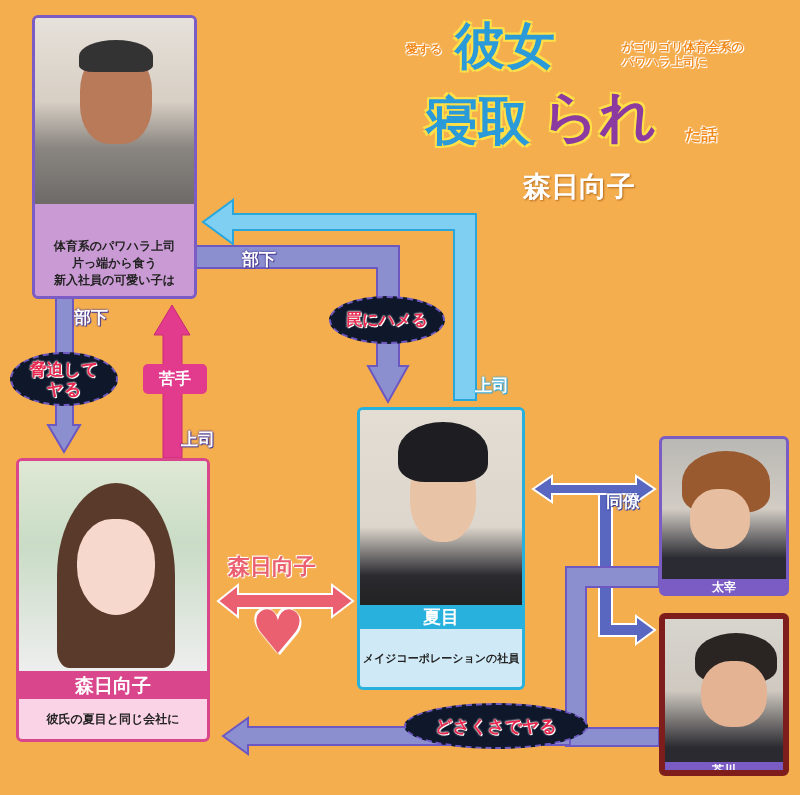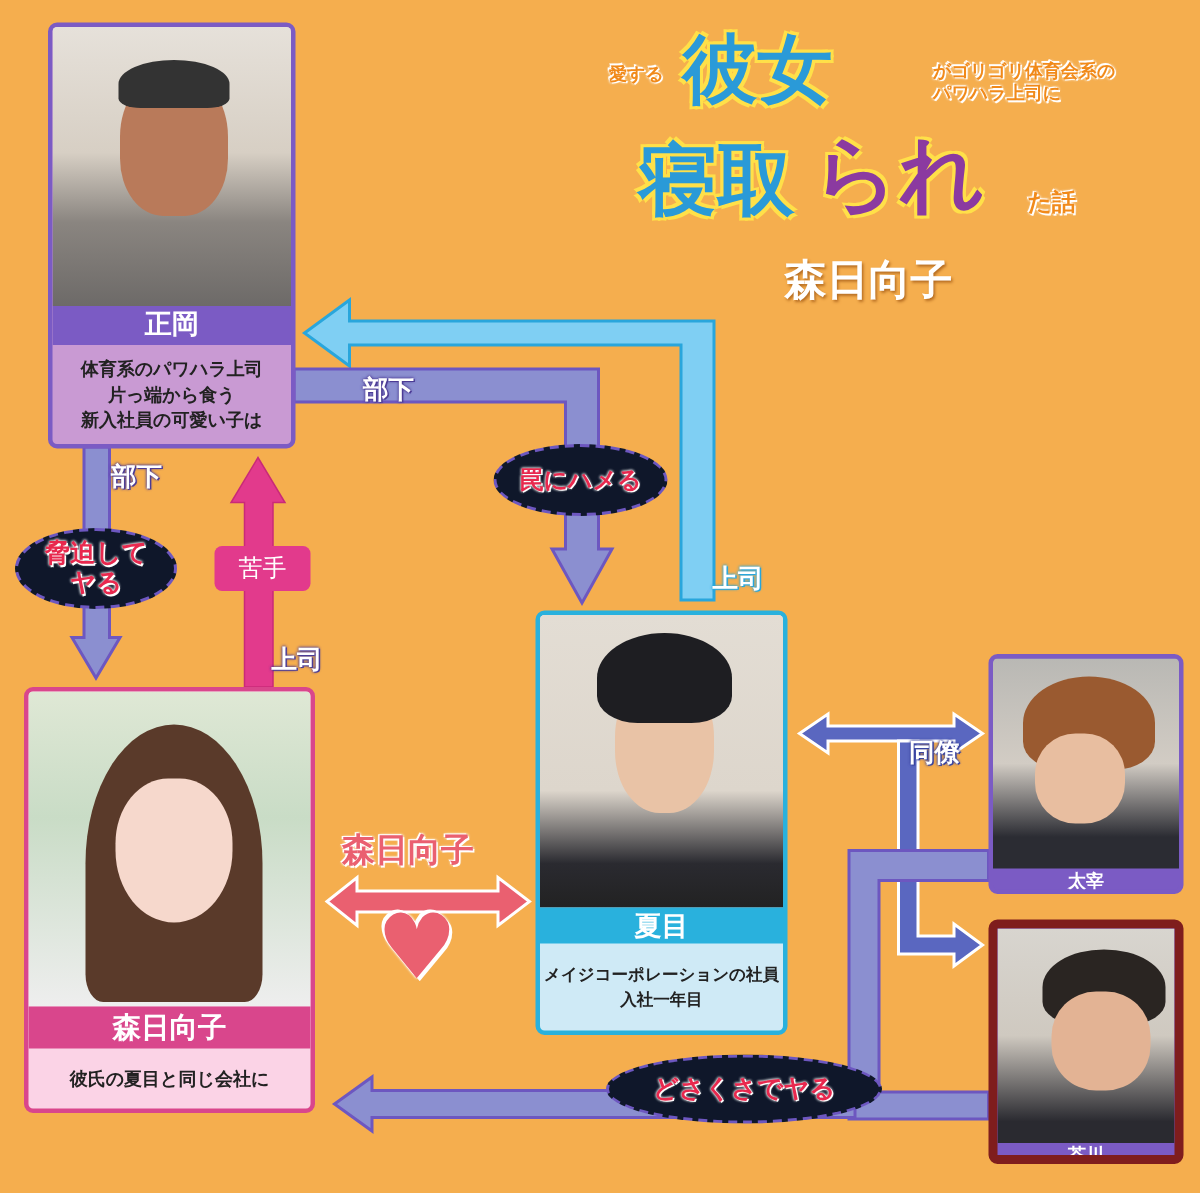--- a/index.html
+++ b/index.html
@@ -4,21 +4,21 @@
 <style>
   html,body{margin:0;padding:0;}
   body{width:800px;height:795px;background:#f5ae4e;position:relative;overflow:hidden;font-family:"DejaVu Sans",sans-serif;}
   .abs{position:absolute;}
   .card{position:absolute;box-sizing:border-box;border-radius:6px;overflow:hidden;}
   .photo{position:absolute;left:0;right:0;top:0;}
   .name-bar{position:absolute;left:0;right:0;text-align:center;color:#fff;font-weight:bold;}
   .desc{position:absolute;left:0;right:0;bottom:0;text-align:center;color:#222;font-size:12px;line-height:17px;font-weight:bold;display:flex;flex-direction:column;justify-content:center;}
   .lbl{position:absolute;color:#fff;font-weight:bold;font-size:17px;text-shadow:0 0 2px #4d3d96,0 0 2px #4d3d96,1px 1px 0 #4d3d96;white-space:nowrap;padding-left:36px;}
   .burst{position:absolute;background:#0f172a;border:2px dashed #6d57c0;border-radius:50%;display:flex;align-items:center;justify-content:center;text-align:center;color:#e8284e;font-weight:bold;text-shadow:0 0 2px #fff,0 0 2px #fff,1px 1px 0 #fff;line-height:20px;}
-  .badge{position:absolute;background:#e23a8c;color:#fff;font-weight:normal;border-radius:5px;display:flex;align-items:center;justify-content:center;font-size:16px;}
+  .badge{position:absolute;background:#e23a8c;color:#fff;font-weight:bold;border-radius:5px;display:flex;align-items:center;justify-content:center;font-size:16px;}
   .title-big{position:absolute;font-weight:bold;color:#2a9ad8;text-shadow:0 0 2px #ffe04a,0 0 2px #ffe04a,2px 2px 0 #ffe04a,-2px -2px 0 #ffe04a,2px -2px 0 #ffe04a,-2px 2px 0 #ffe04a;white-space:nowrap;}
   .title-small{position:absolute;font-weight:bold;color:#f18a1a;font-size:12px;text-shadow:0 0 2px #fff,0 0 2px #fff,1px 1px 0 #fff,-1px -1px 0 #fff;white-space:nowrap;line-height:14px;}
 </style>
 </head>
 <body>
 
 <svg class="abs" style="left:0;top:0" width="800" height="795">
 
   <path d="M 476 400 L 476 214 L 233 214 L 233 200 L 203 222 L 233 244 L 233 230 L 454 230 L 454 400 Z" fill="#7fcff3" stroke="#29a6dc" stroke-width="2"></path>
 
@@ -35,21 +35,20 @@
 
   <path d="M 659 567 L 566 567 L 566 746 L 659 746 L 659 728 L 586 728 L 586 587 L 659 587 Z" fill="#8b8fd0" stroke="#6d57c0" stroke-width="2"></path>
   <path d="M 223 736 L 248 718 L 248 727 L 570 727 L 570 745 L 248 745 L 248 754 Z" fill="#8b8fd0" stroke="#6d57c0" stroke-width="2"></path>
 </svg>
 
 <div class="card" style="left:32px;top:15px;width:165px;height:284px;border:3px solid #7b5bc4;background:#c99ad3;">
   <div class="photo" style="height:186px;background:linear-gradient(180deg,#e6e1da 0%,#d7cfc4 45%,#8a8580 70%,#6d6a68 100%);">
     <div class="abs" style="left:45px;top:30px;width:72px;height:96px;border-radius:45% 45% 40% 40%;background:#b97a5a;"></div>
     <div class="abs" style="left:44px;top:22px;width:74px;height:32px;border-radius:50% 50% 20% 20%;background:#333;"></div>
   </div>
-  <div class="name-bar" style="top:186px;height:26px;line-height:26px;background:#7b5bc4;font-size:18px;">正岡</div>
   <div class="desc" style="top:212px;">
     <span>体育系のパワハラ上司</span>
     <span>片っ端から食う</span>
     <span>新入社員の可愛い子は</span>
   </div>
 </div>
 
 <div class="card" style="left:16px;top:458px;width:194px;height:284px;border:3px solid #d9468c;background:#fbd3e6;">
   <div class="photo" style="height:210px;background:linear-gradient(180deg,#dfe8d5 0%,#c9dcc6 40%,#eee 100%);">
     <div class="abs" style="left:38px;top:22px;width:118px;height:185px;border-radius:50% 50% 10% 10%;background:#5a3a2a;"></div>
@@ -59,24 +58,23 @@
   <div class="desc" style="top:238px;">
     <span>彼氏の夏目と同じ会社に</span>
   </div>
 </div>
 
 <div class="card" style="left:357px;top:407px;width:168px;height:283px;border:3px solid #29b1dd;background:#cfeaf6;">
   <div class="photo" style="height:195px;background:linear-gradient(180deg,#e3ddd4 0%,#ddd6cc 60%,#2a2a30 85%,#222 100%);">
     <div class="abs" style="left:50px;top:40px;width:66px;height:92px;border-radius:45% 45% 45% 45%;background:#e9c3a6;"></div>
     <div class="abs" style="left:38px;top:12px;width:90px;height:60px;border-radius:50% 50% 30% 30%;background:#1e1e22;"></div>
   </div>
-  <div class="name-bar" style="top:195px;height:24px;line-height:24px;background:#29b1dd;font-size:18px;font-family:Liberation Serif, serif;">夏目</div>
+  <div class="name-bar" style="top:195px;height:24px;line-height:24px;background:#29b1dd;font-size:18px;">夏目</div>
   <div class="desc" style="top:219px;font-size:11px;">
     <span>メイジコーポレーションの社員</span>
-    <span>入社一年目</span>
   </div>
 </div>
 
 <div class="card" style="left:659px;top:436px;width:130px;height:160px;border:3px solid #7b5bc4;background:#7b5bc4;">
   <div class="photo" style="height:140px;background:linear-gradient(180deg,#b9b8b4 0%,#d2ccc4 50%,#2b2c33 85%);">
     <div class="abs" style="left:20px;top:12px;width:88px;height:62px;border-radius:50% 50% 30% 30%;background:#9a5a30;"></div>
     <div class="abs" style="left:28px;top:50px;width:60px;height:60px;border-radius:45%;background:#e8bea0;"></div>
   </div>
   <div class="name-bar" style="top:140px;height:17px;line-height:17px;font-size:12px;">太宰</div>
 </div>

